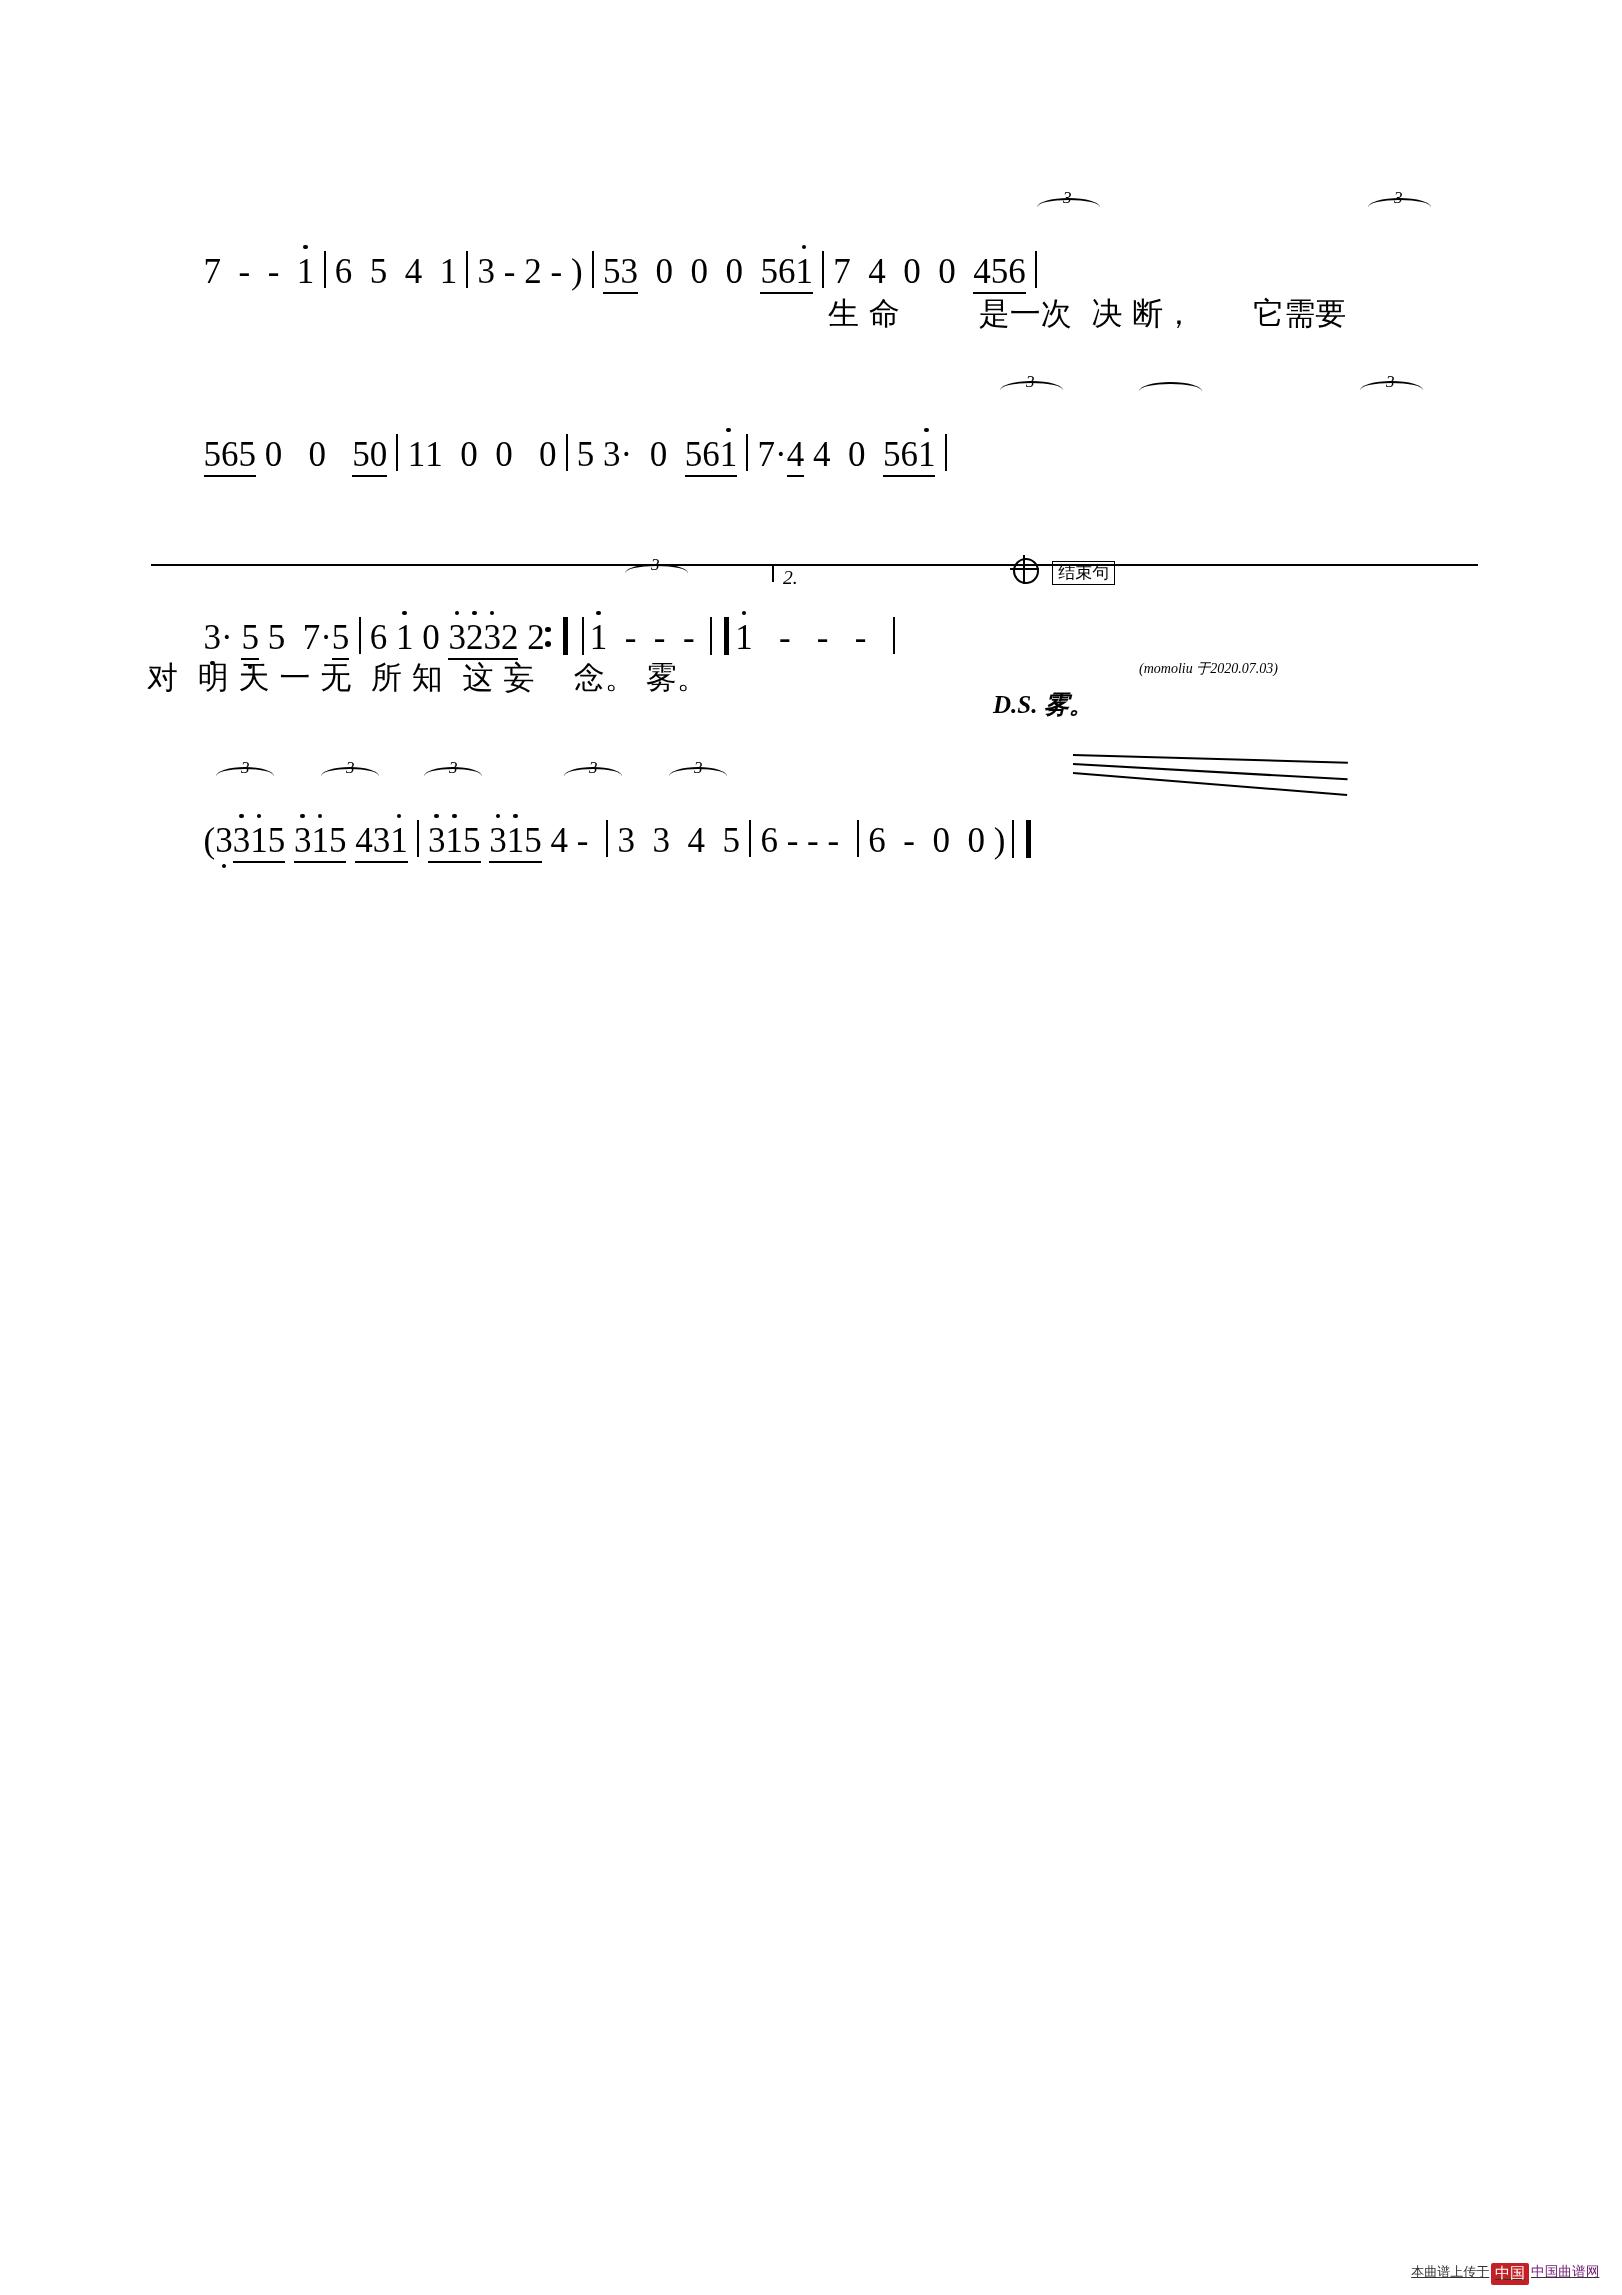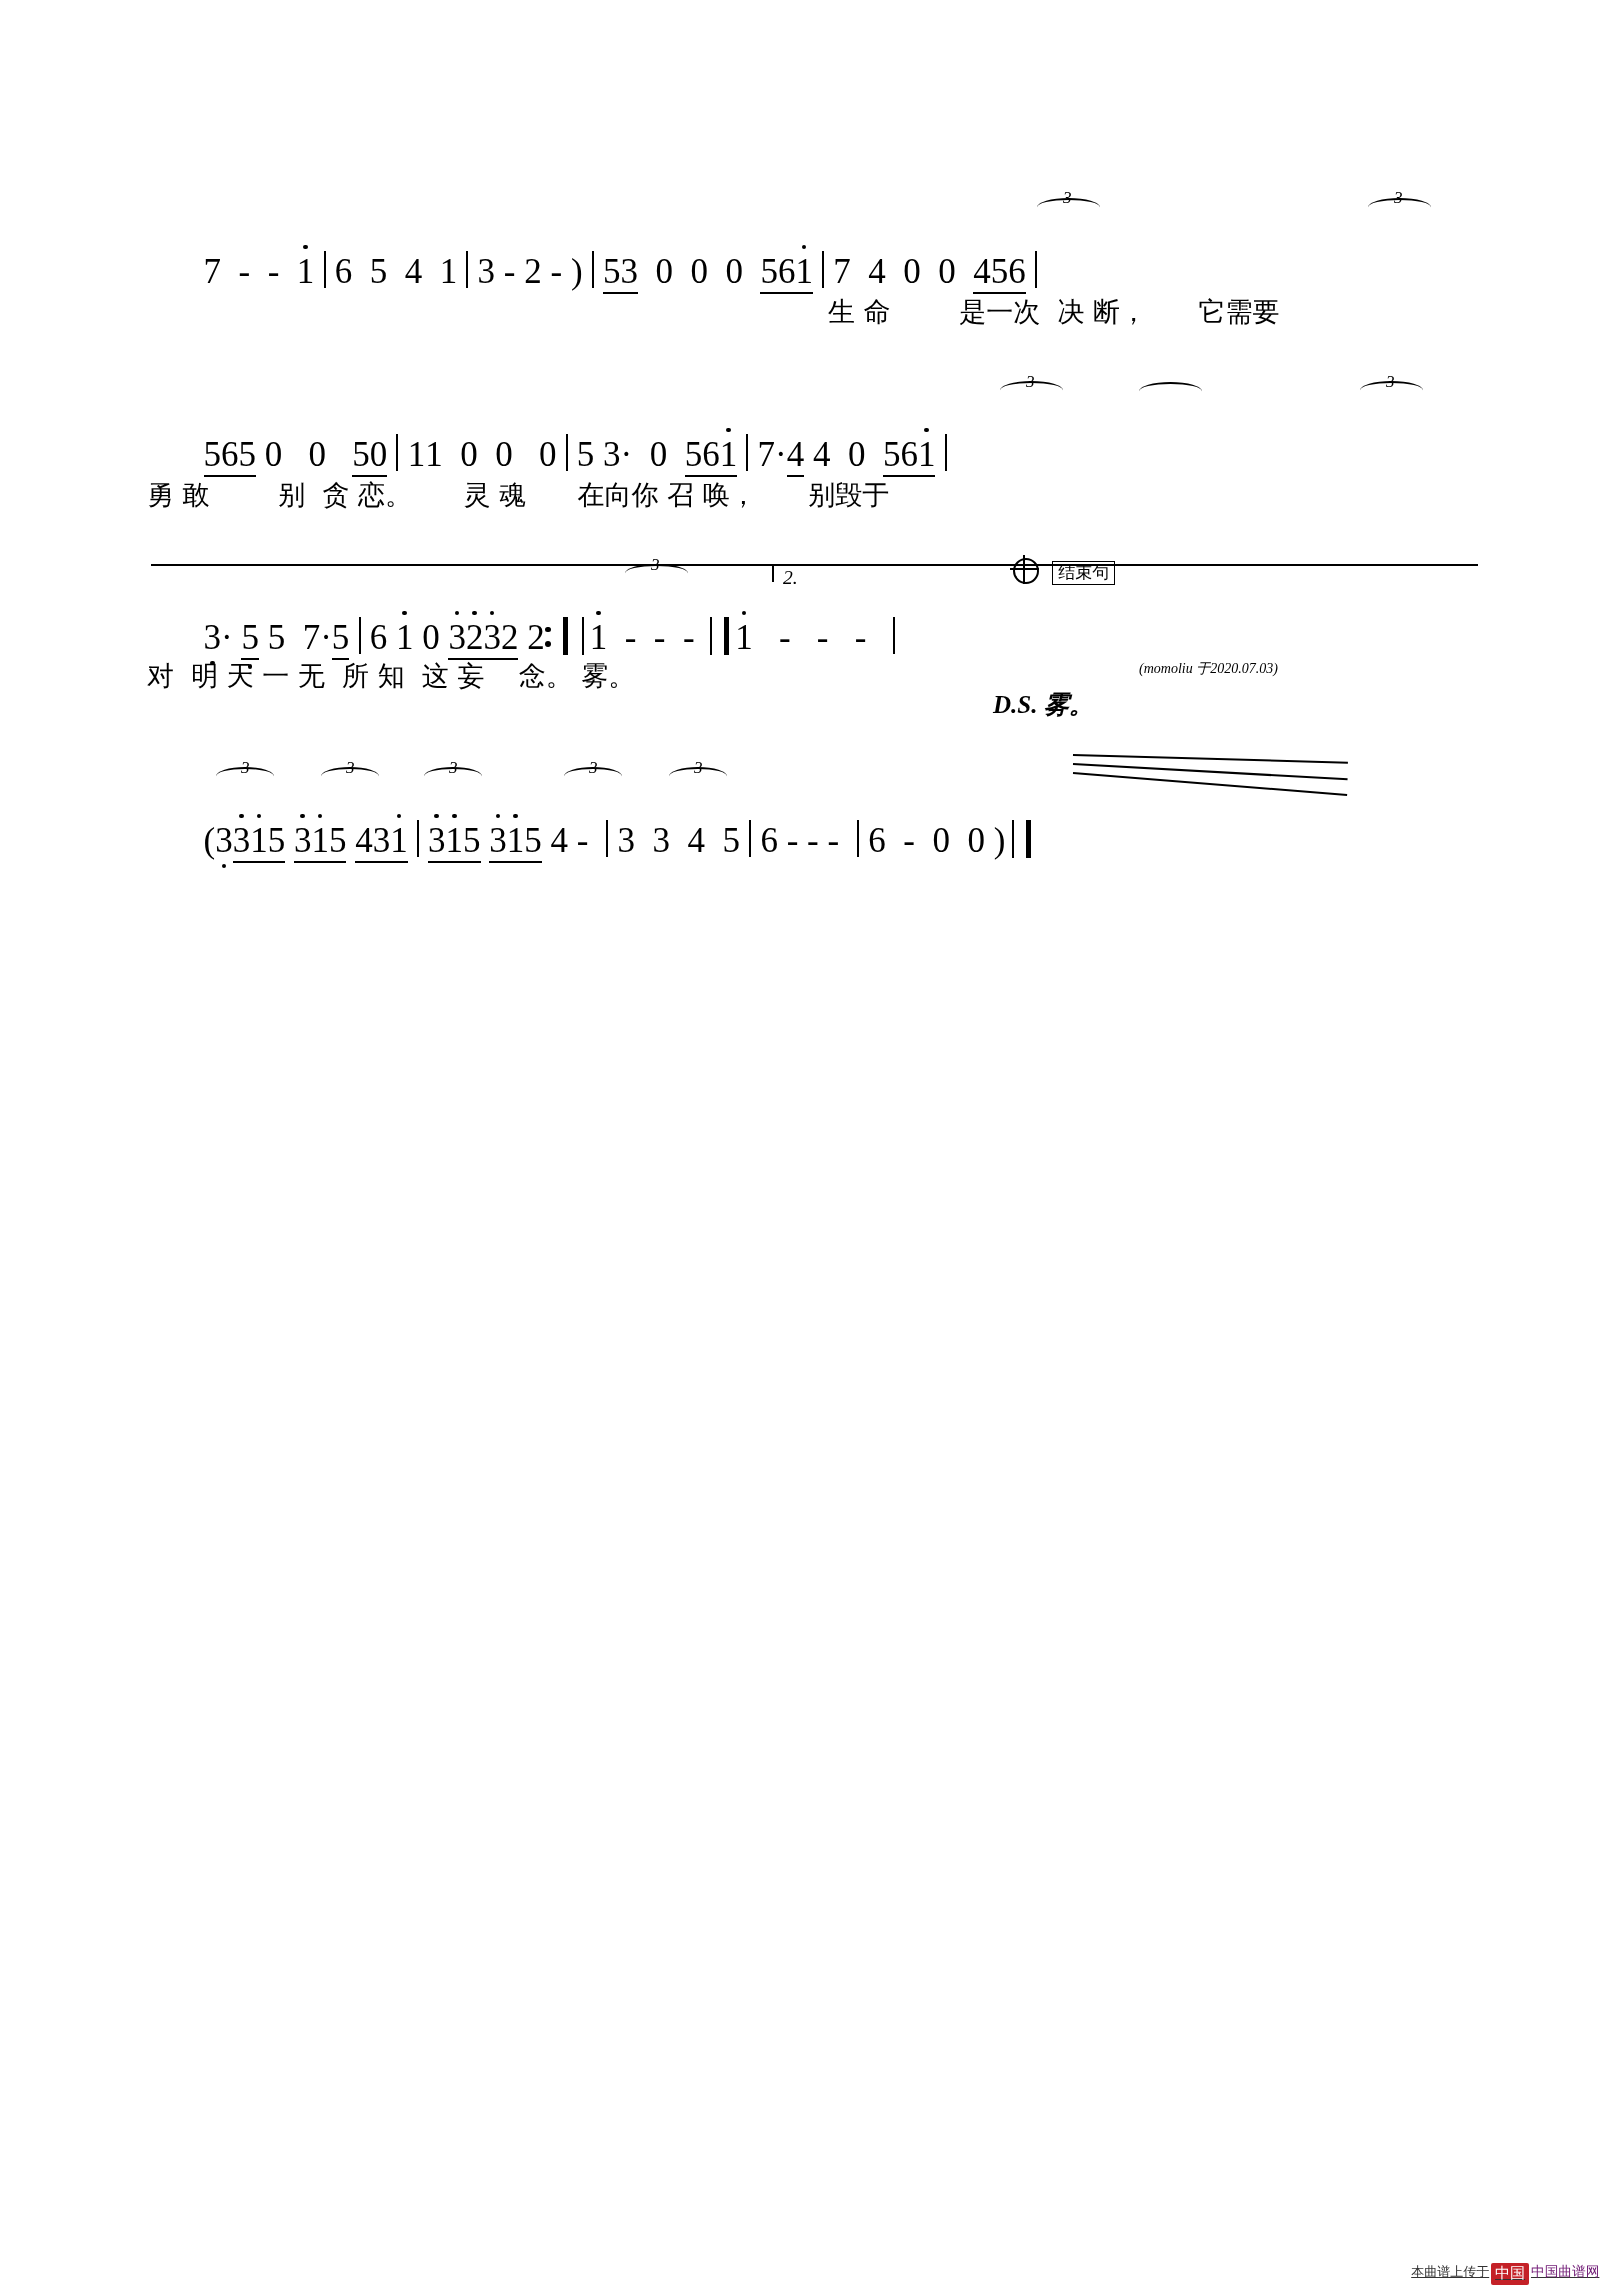--- a/index.html
+++ b/index.html
@@ -34,21 +34,21 @@
   .notes {
     font-family: "Liberation Serif", serif;
     font-size: 35px;
     letter-spacing: 0;
     line-height: 1;
     white-space: pre;
   }
   .lyrics {
     position: absolute;
     font-family: "DejaVu Sans", sans-serif;
-    font-size: 27px;
+    font-size: 31px;
     line-height: 1;
     white-space: pre;
   }
 
   
   .n { position: relative; display: inline-block; }
   .dot-hi::after {
     content: "";
     position: absolute;
     left: 50%;
@@ -247,21 +247,20 @@
   <div class="score-line" style="top:399px;text-align:center;">
     <div class="notes">
       <span class="n ul1">5</span><span class="n ul1">6</span><span class="n ul1">5</span>&nbsp;<span class="n">0</span>&nbsp;&nbsp;&nbsp;<span class="n">0</span>&nbsp;&nbsp;&nbsp;<span class="n ul1">5</span><span class="n ul1">0</span><span class="bar"></span><span class="n">1</span><span class="n">1</span>&nbsp;&nbsp;<span class="n">0</span>&nbsp;&nbsp;<span class="n">0</span>&nbsp;&nbsp;&nbsp;<span class="n">0</span><span class="bar"></span><span class="n">5</span>&nbsp;<span class="n">3</span>·&nbsp;&nbsp;<span class="n">0</span>&nbsp;&nbsp;<span class="n ul1">5</span><span class="n ul1">6</span><span class="n ul1 dot-hi">1</span><span class="bar"></span><span class="n">7</span>·<span class="n ul1">4</span>&nbsp;<span class="n">4</span>&nbsp;&nbsp;<span class="n">0</span>&nbsp;&nbsp;<span class="n ul1">5</span><span class="n ul1">6</span><span class="n ul1 dot-hi">1</span><span class="bar"></span>
     </div>
   </div>
   <div class="trip-arc" style="left:1000px; top:381px; width:63px;"></div>
   <div class="trip" style="left:1026px; top:372px;">3</div>
   <div class="slur" style="left:1139px; top:382px; width:63px;"></div>
   <div class="trip-arc" style="left:1360px; top:381px; width:63px;"></div>
   <div class="trip" style="left:1386px; top:372px;">3</div>
-  <div class="lyrics" style="left:147px; top:481px;">勇 敢        别  贪 恋。      灵 魂      在向你 召 唤，      别毁于</div>
 
   <div class="rule" style="left:151px; top:564px; width:1327px;"></div>
   <div class="score-line" style="top:582px;">
     <div class="notes">
       <span class="n dot-lo">3</span>·&nbsp;<span class="n ul1 dot-lo">5</span>&nbsp;<span class="n">5</span>&nbsp;&nbsp;<span class="n">7</span>·<span class="n ul1">5</span><span class="bar"></span><span class="n">6</span>&nbsp;<span class="n dot-hi">1</span>&nbsp;<span class="n">0</span>&nbsp;<span class="n ul1 dot-hi">3</span><span class="n ul1 dot-hi">2</span><span class="n ul1 dot-hi">3</span><span class="n ul1">2</span>&nbsp;<span class="n">2</span><span class="repeat-dots"></span><span class="repeat-bar"></span><span class="n dot-hi">1</span>&nbsp;&nbsp;-&nbsp;&nbsp;-&nbsp;&nbsp;-&nbsp;<span class="dbl-bar"></span><span class="n dot-hi">1</span>&nbsp;&nbsp;&nbsp;-&nbsp;&nbsp;&nbsp;-&nbsp;&nbsp;&nbsp;-&nbsp;&nbsp;<span class="bar"></span>
     </div>
   </div>
   <div class="trip-arc" style="left:625px; top:564px; width:63px;"></div>
   <div class="trip" style="left:651px; top:555px;">3</div>
   <div class="rule" style="left:772px; top:564px; width:275px;"></div>

